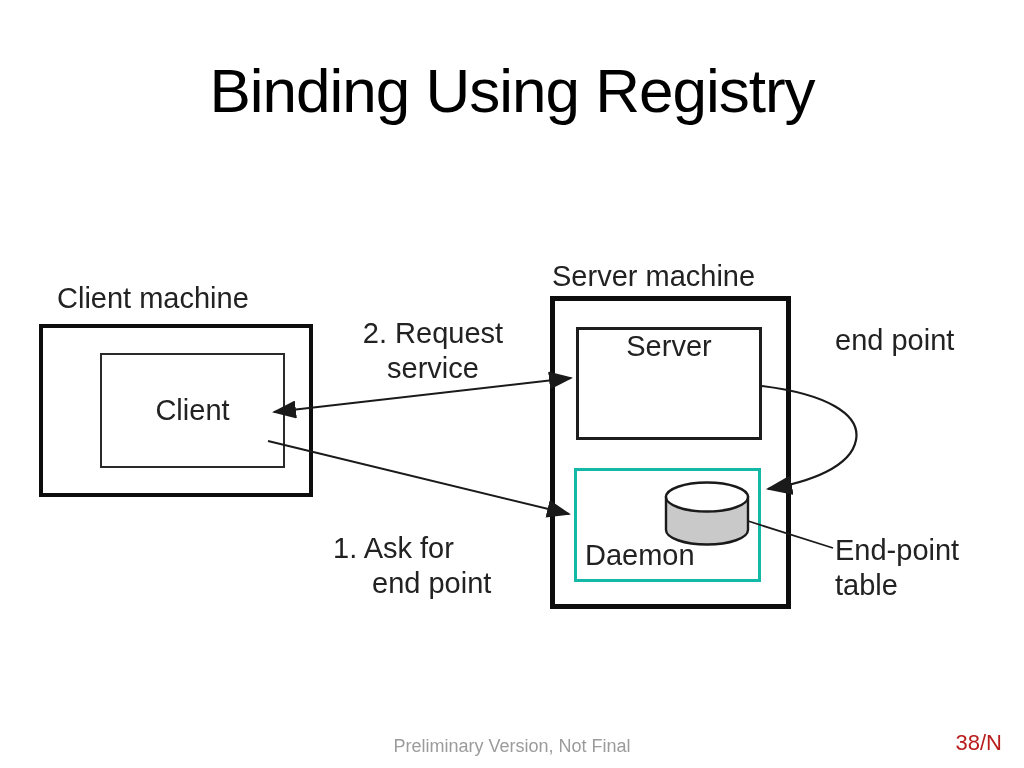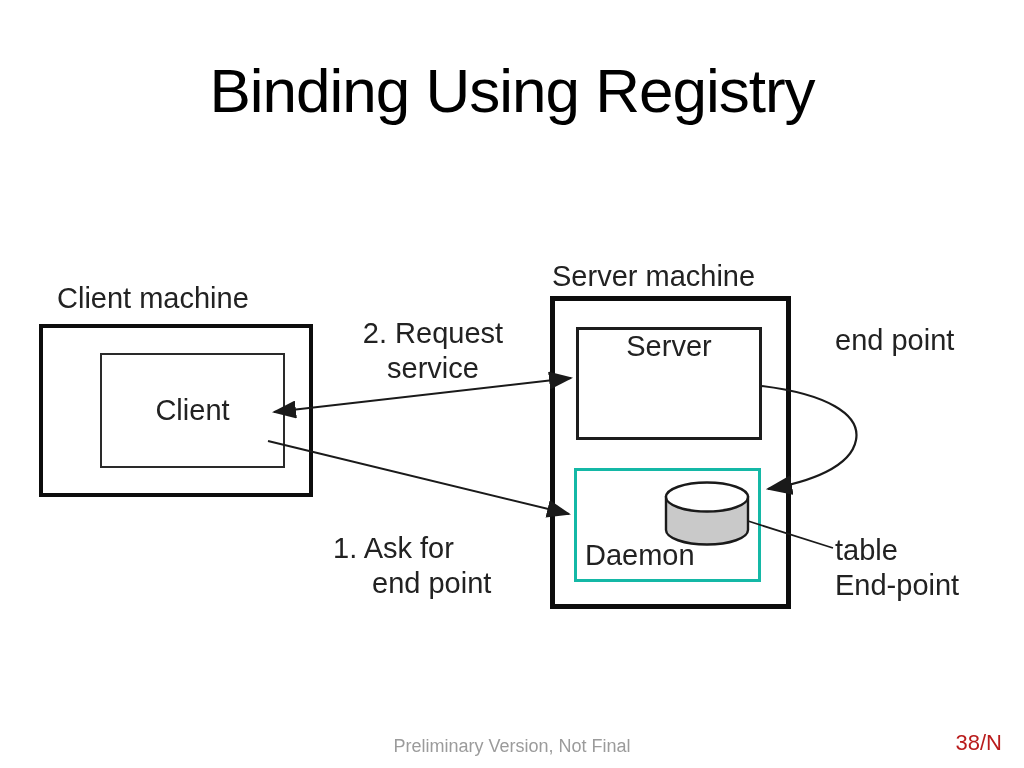--- a/index.html
+++ b/index.html
@@ -120,22 +120,22 @@
     <div class="dlabel lbl-ask">
       <span>1. Ask for</span>
       <span class="l2">end point</span>
     </div>
 
     <div class="dlabel lbl-register">
       <span>end point</span>
     </div>
 
     <div class="dlabel lbl-endtable">
+      <span>End-point</span>
       <span>table</span>
-      <span>End-point</span>
     </div>
 
   </div>
 
   <div class="footer-note">Preliminary Version, Not Final</div>
   <div class="page-number">38/N</div>
 
 </div>
 
 </body></html>

